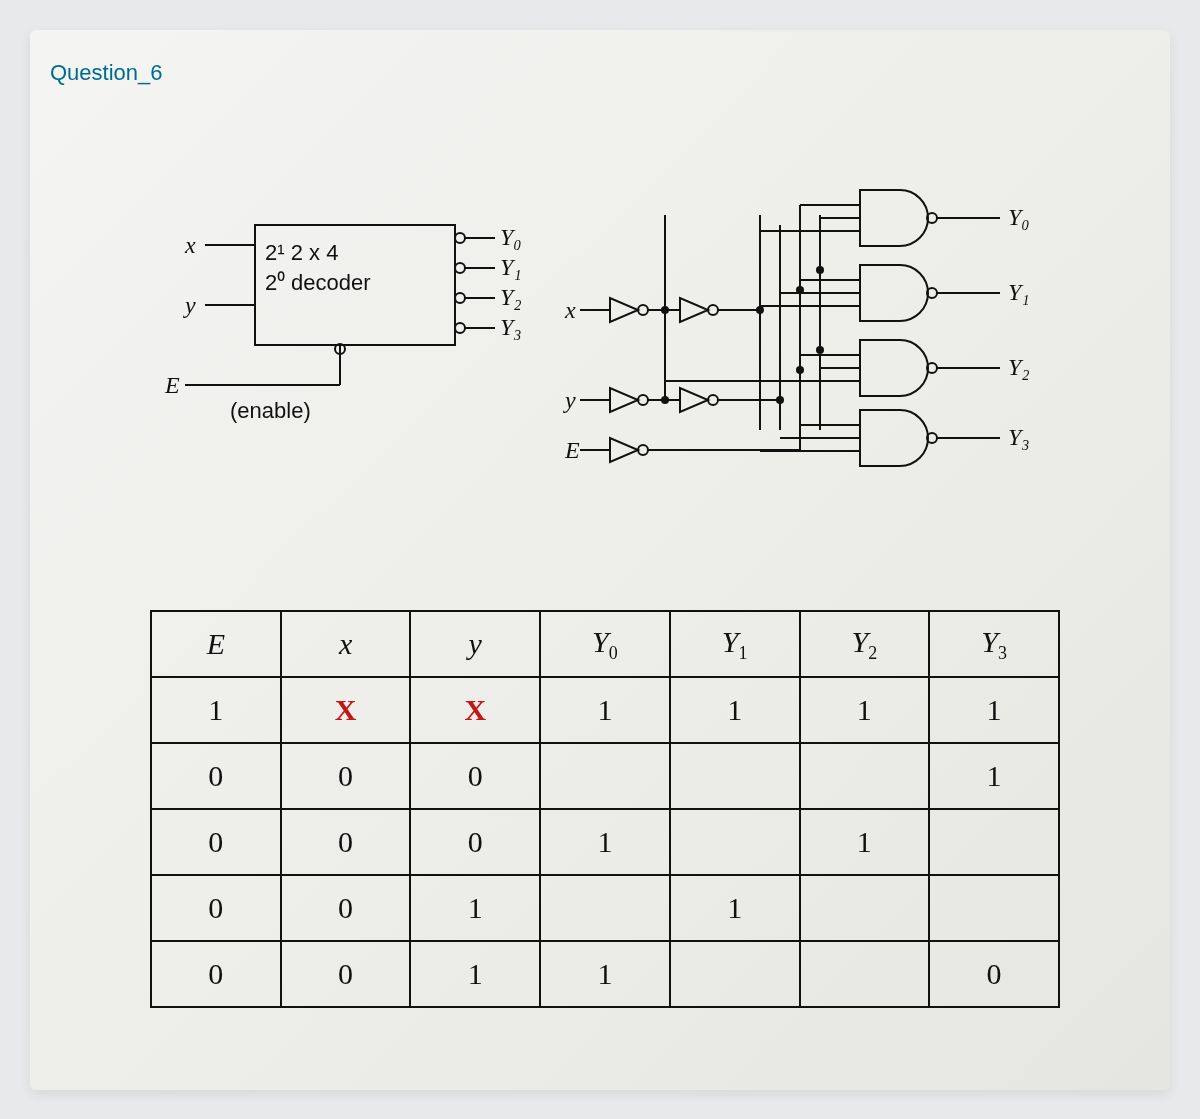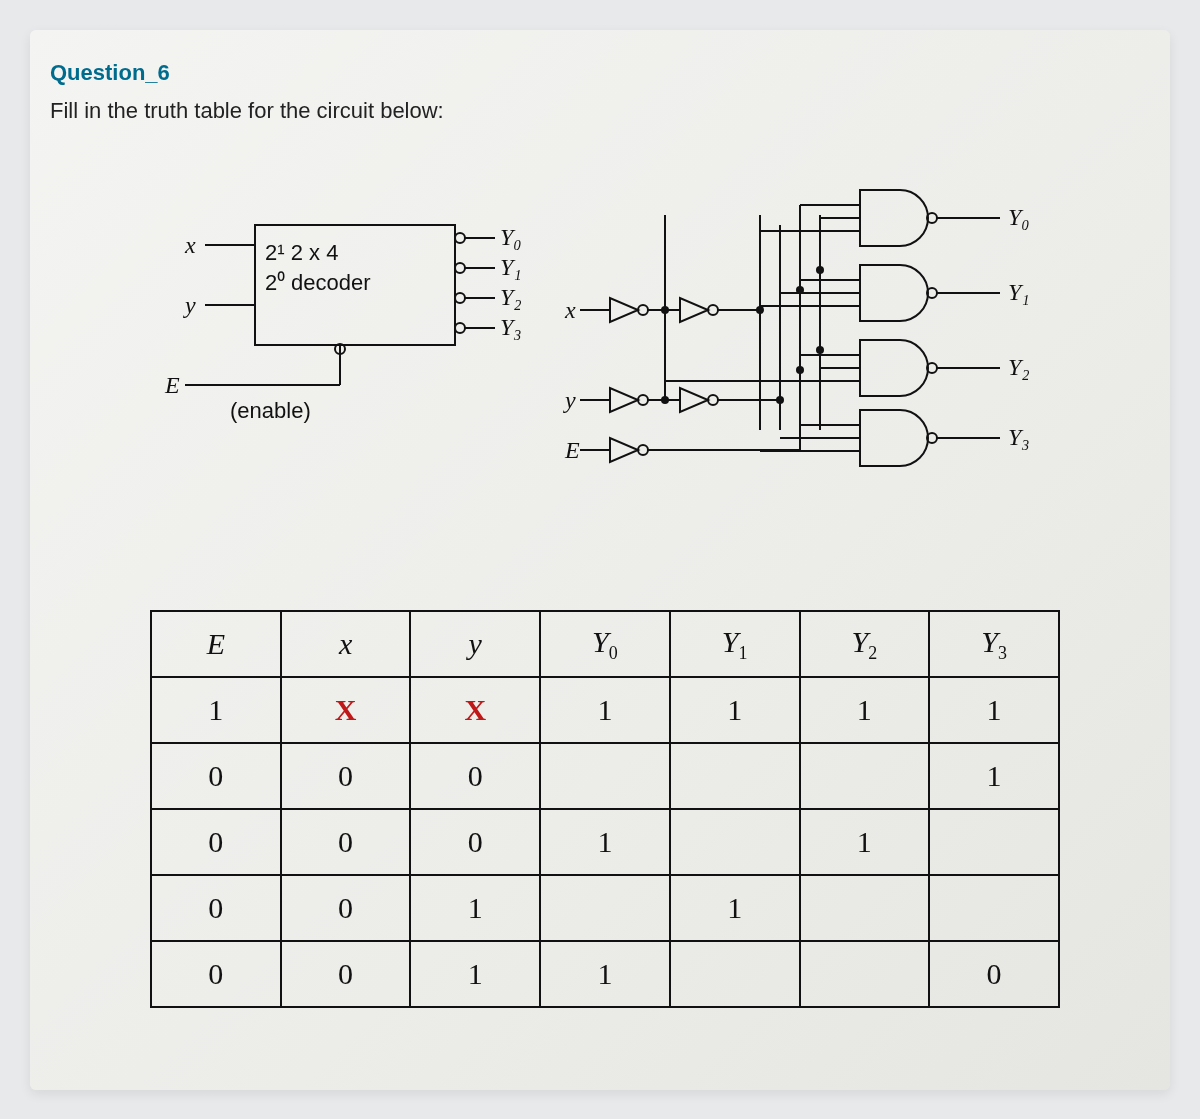--- a/index.html
+++ b/index.html
@@ -20,21 +20,21 @@
     height: 1060px;
     background: linear-gradient(135deg, #f4f4f2 0%, #ecede9 60%, #e5e6e2 100%);
     border-radius: 6px;
     box-shadow: 0 4px 12px rgba(0,0,0,0.08);
   }
   .q-title {
     position: absolute;
     left: 20px;
     top: 30px;
     color: #006c8d;
-    font-weight: bold;
+    font-weight: normal;
     font-size: 22px;
   }
   .q-prompt {
     position: absolute;
     left: 20px;
     top: 68px;
     color: #222;
     font-size: 22px;
   }
   .diagram {
@@ -91,21 +91,20 @@
     font-size: 18px;
     font-style: normal;
   }
 </style>
 </head>
 <body>
 
 <div class="sheet">
 
   <div class="q-title">Question_6</div>
-  <div class="q-prompt">Fill in the truth table for the circuit below:</div>
 
   <svg class="diagram" viewBox="0 0 900 340">
 
     <rect x="95" y="55" width="200" height="120"></rect>
     <text x="105" y="90" class="plain">2¹ 2 x 4</text>
     <text x="105" y="120" class="plain">2⁰ decoder</text>
 
     <line x1="45" y1="75" x2="95" y2="75"></line>
     <text x="25" y="83">x</text>
     <line x1="45" y1="135" x2="95" y2="135"></line>

